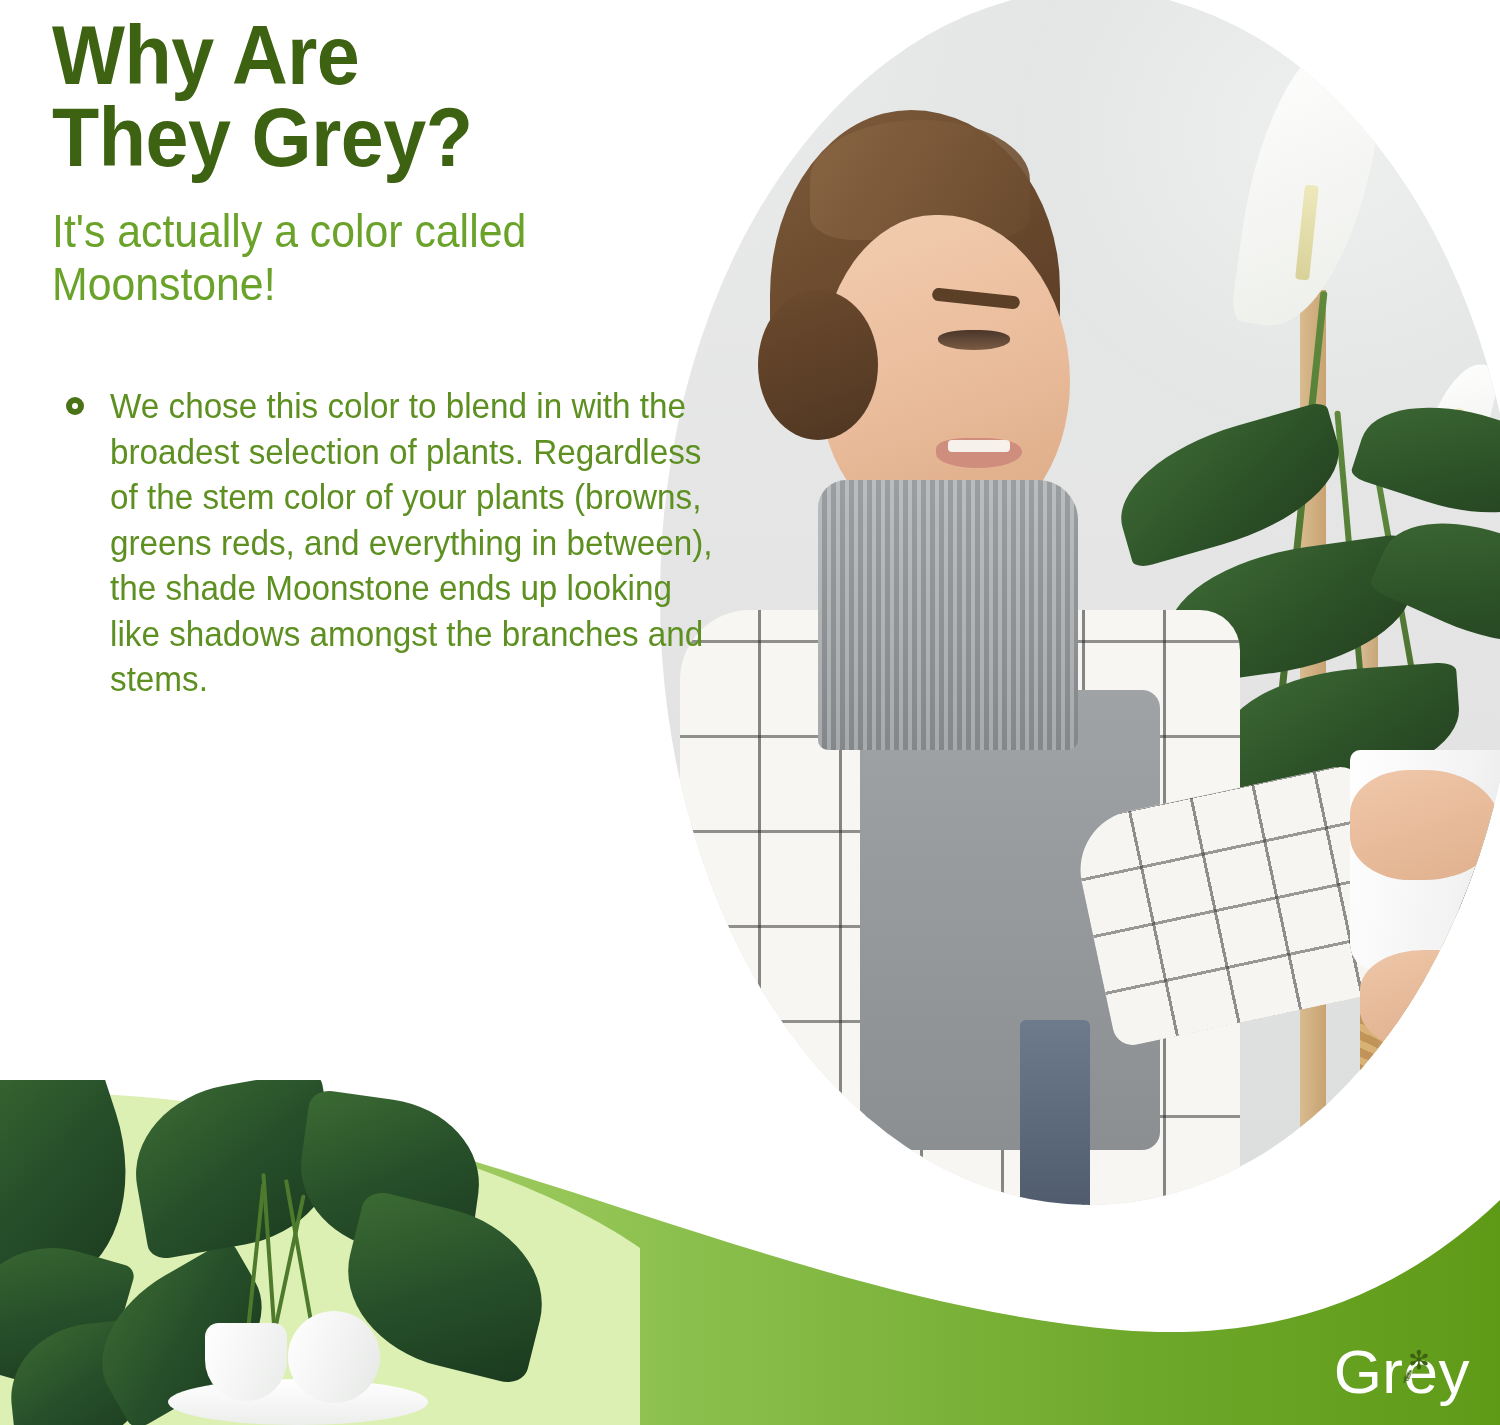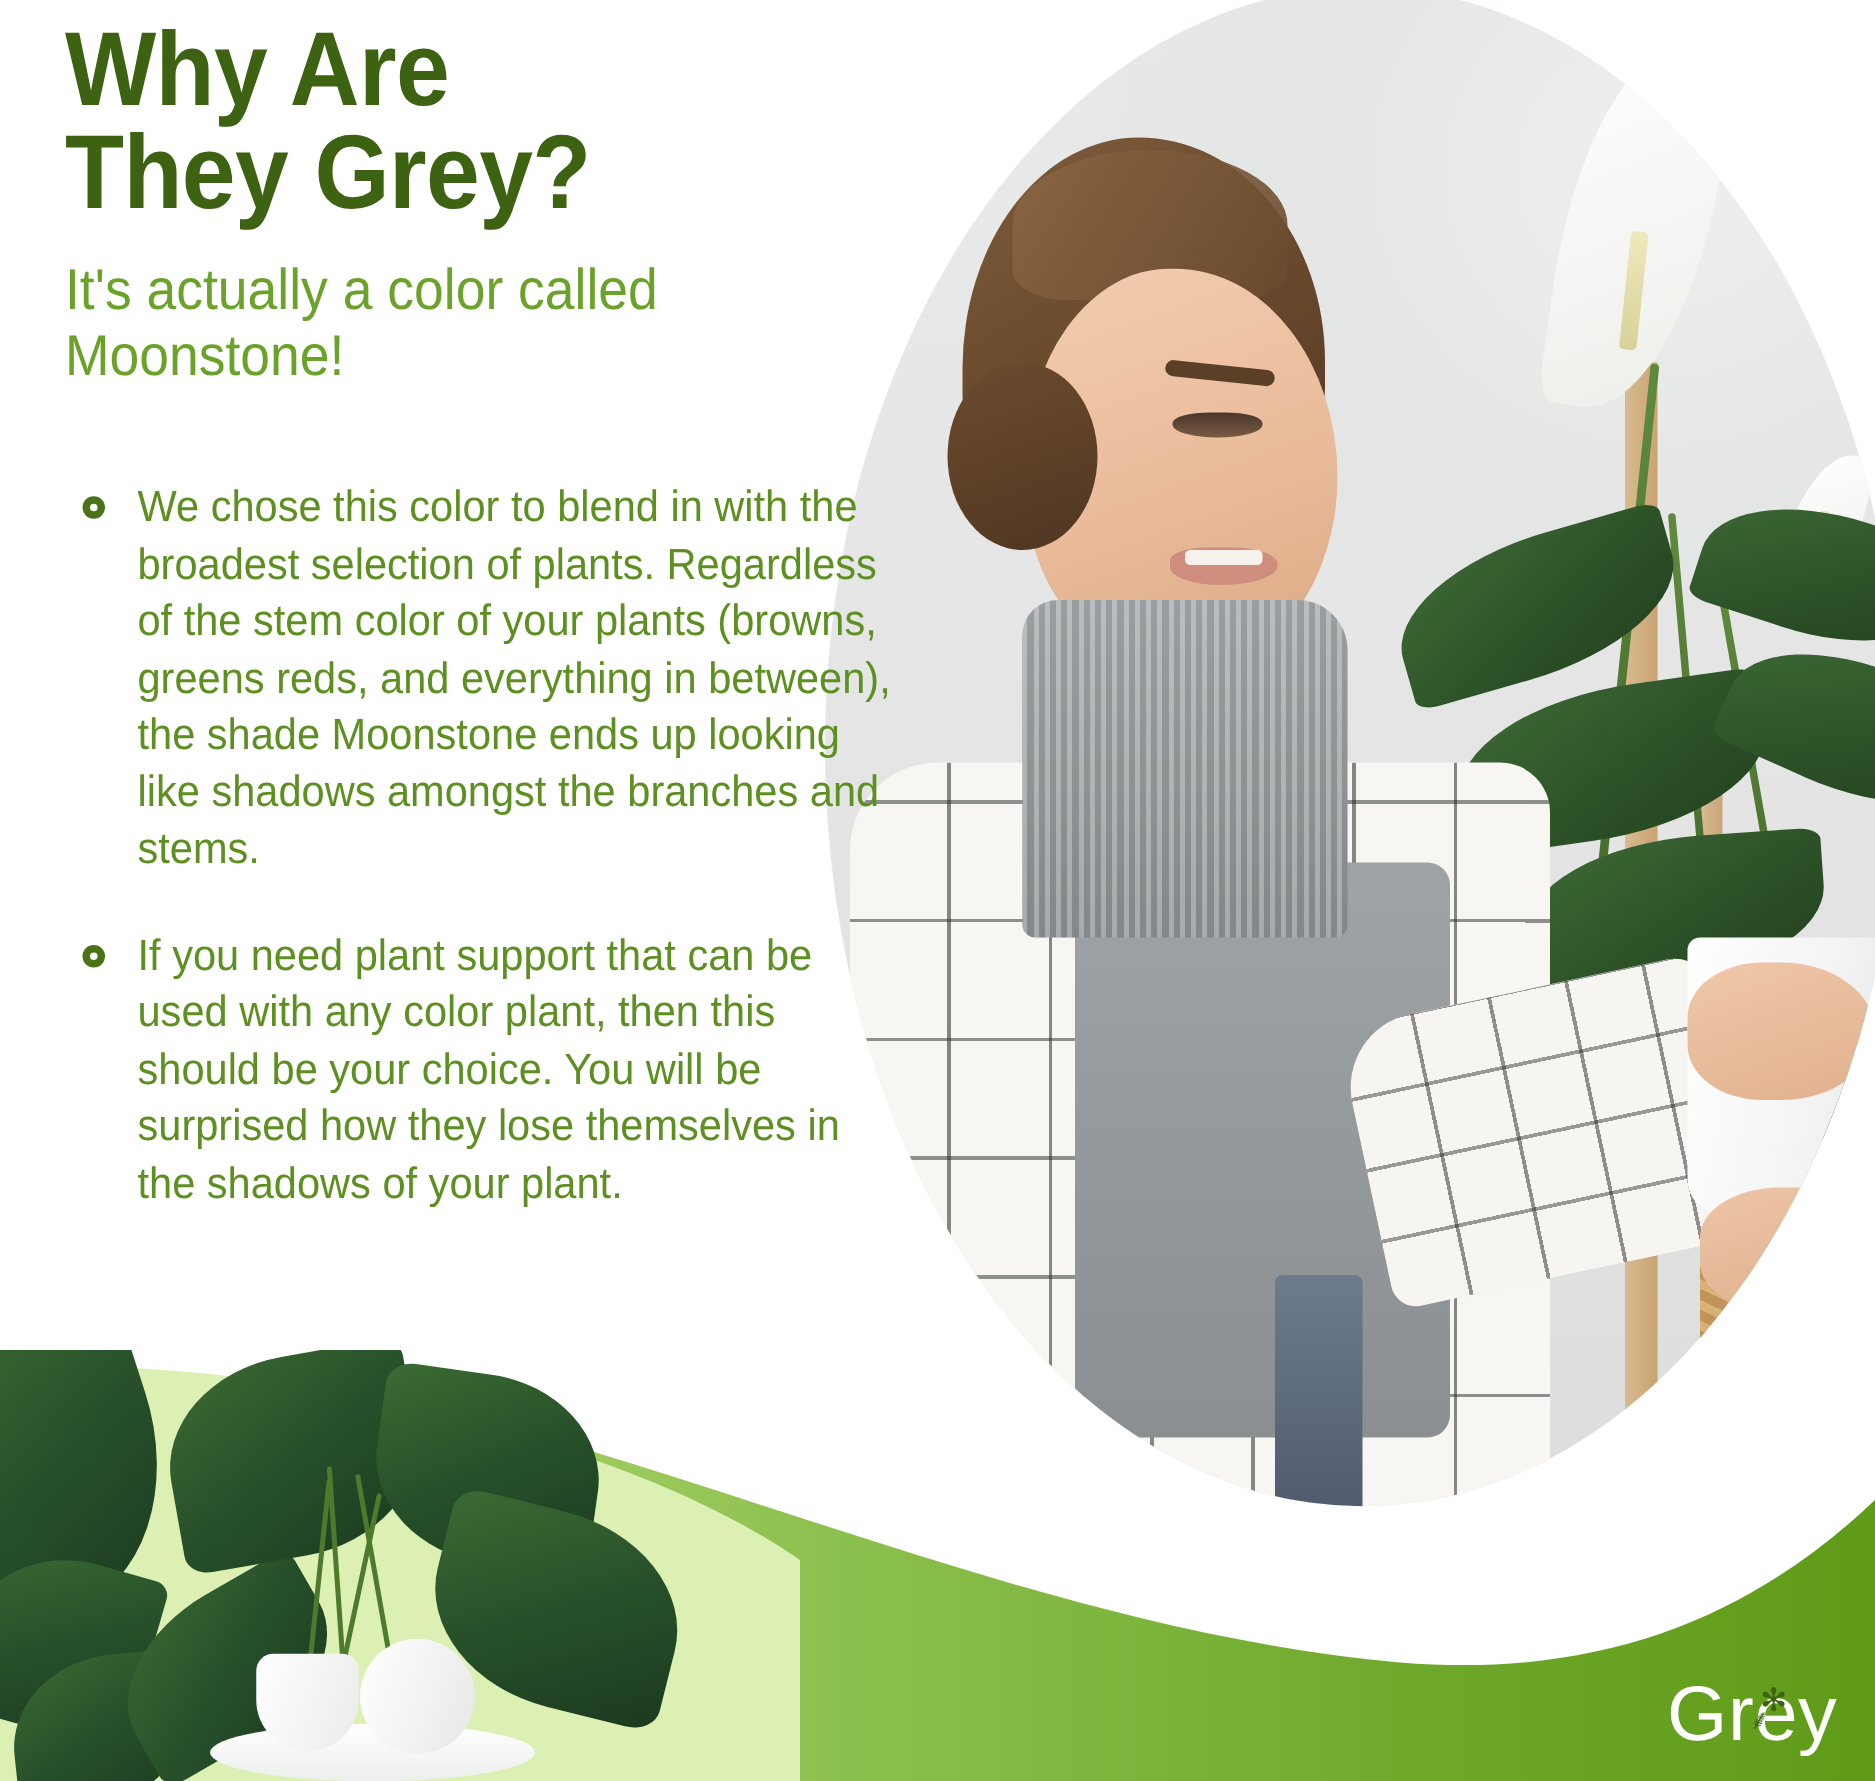--- a/index.html
+++ b/index.html
@@ -429,18 +429,14 @@
   <h1 class="headline">Why Are
 They Grey?</h1>
   <h2 class="subhead">It's actually a color called
 Moonstone!</h2>
 
   <ul class="bullets">
     <li class="bullet-item">
       <span class="bullet-marker"></span>
       <span class="bullet-text">We chose this color to blend in with the broadest selection of plants. Regardless of the stem color of your plants (browns, greens reds, and everything in between), the shade Moonstone ends up looking like shadows amongst the branches and stems.</span>
     </li>
-    <li class="bullet-item">
-      <span class="bullet-marker"></span>
-      <span class="bullet-text">If you need plant support that can be used with any color plant, then this should be your choice. You will be surprised how they lose themselves in the shadows of your plant.</span>
-    </li>
   </ul>
 </div>
 
 </body></html>

